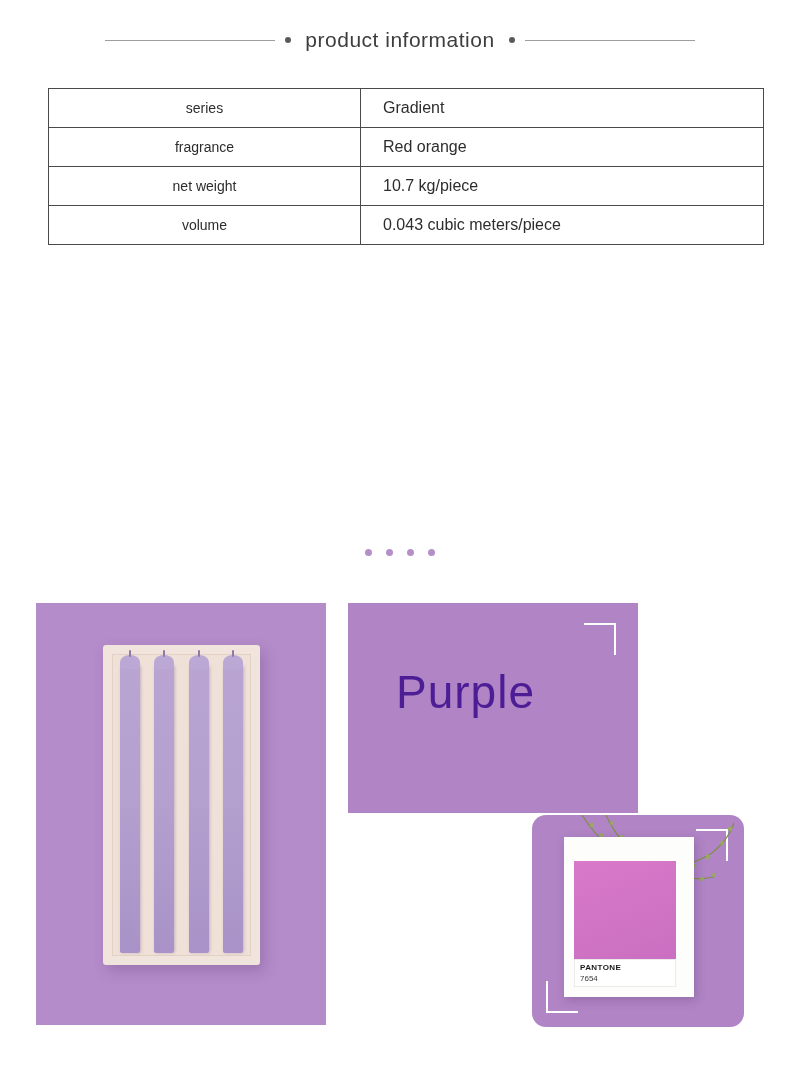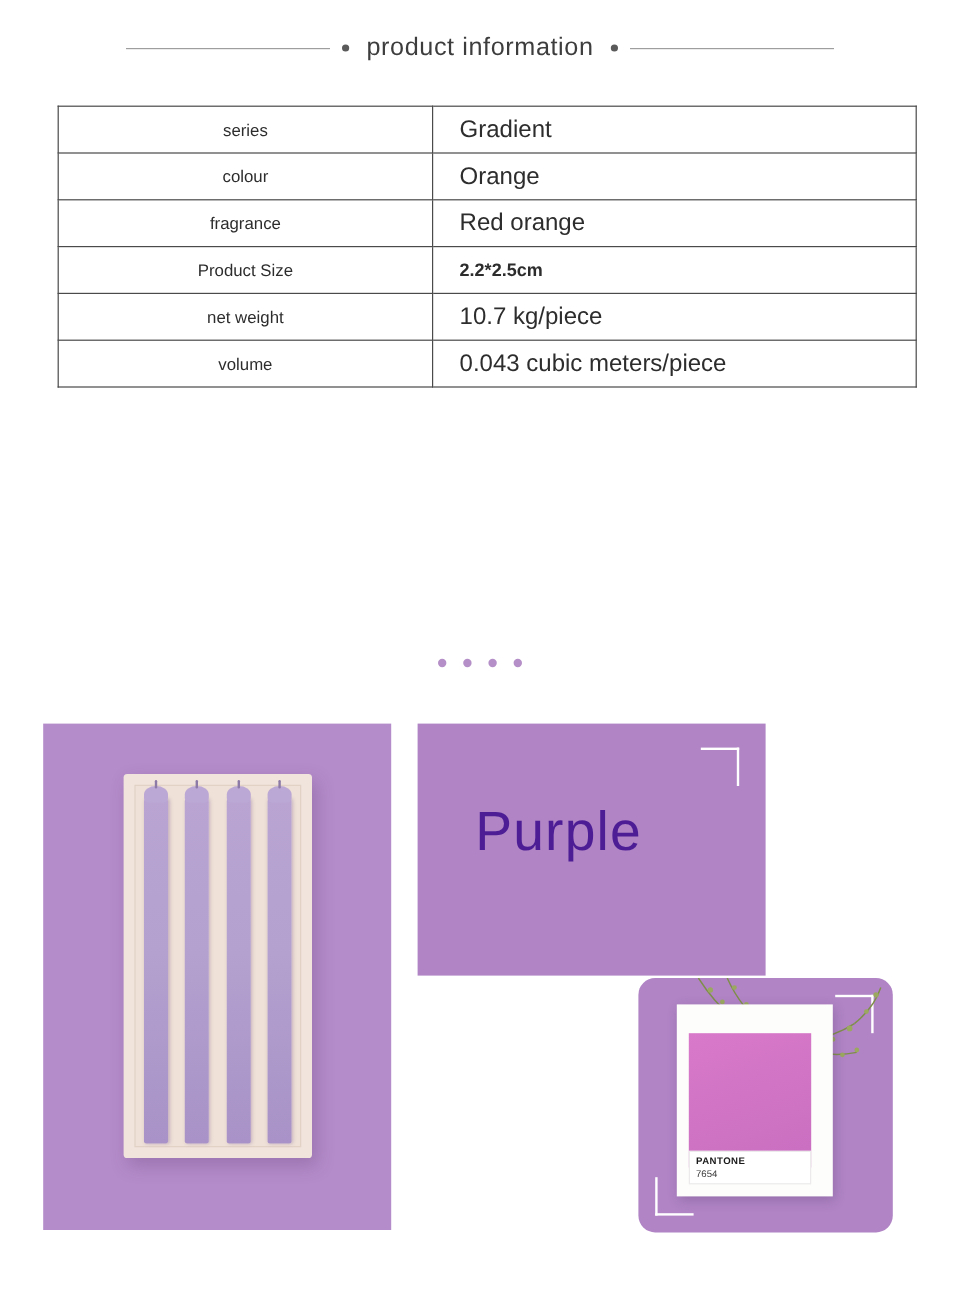--- a/index.html
+++ b/index.html
@@ -68,21 +68,21 @@
     color: #2d2d2d;
   }
   table.info td.k {
     width: 295px;
     text-align: center;
     font-size: 14px;
   }
   table.info td.v {
     text-align: left;
     padding-left: 22px;
-    font-size: 20px;
+    font-size: 16px;
   }
   table.info td.small {
     font-size: 15px;
     font-weight: bold;
   }
 
   
   .dots {
     position: absolute;
     top: 549px;
@@ -269,30 +269,22 @@
 </div>
 
 <div class="table-wrap">
   <table class="info">
     <tbody>
       <tr>
         <td class="k">series</td>
         <td class="v">Gradient</td>
       </tr>
       <tr>
-        <td class="k">colour</td>
-        <td class="v">Orange</td>
-      </tr>
-      <tr>
         <td class="k">fragrance</td>
         <td class="v">Red orange</td>
-      </tr>
-      <tr>
-        <td class="k">Product Size</td>
-        <td class="v small">2.2*2.5cm</td>
       </tr>
       <tr>
         <td class="k">net weight</td>
         <td class="v">10.7 kg/piece</td>
       </tr>
       <tr>
         <td class="k">volume</td>
         <td class="v">0.043 cubic meters/piece</td>
       </tr>
     </tbody>

